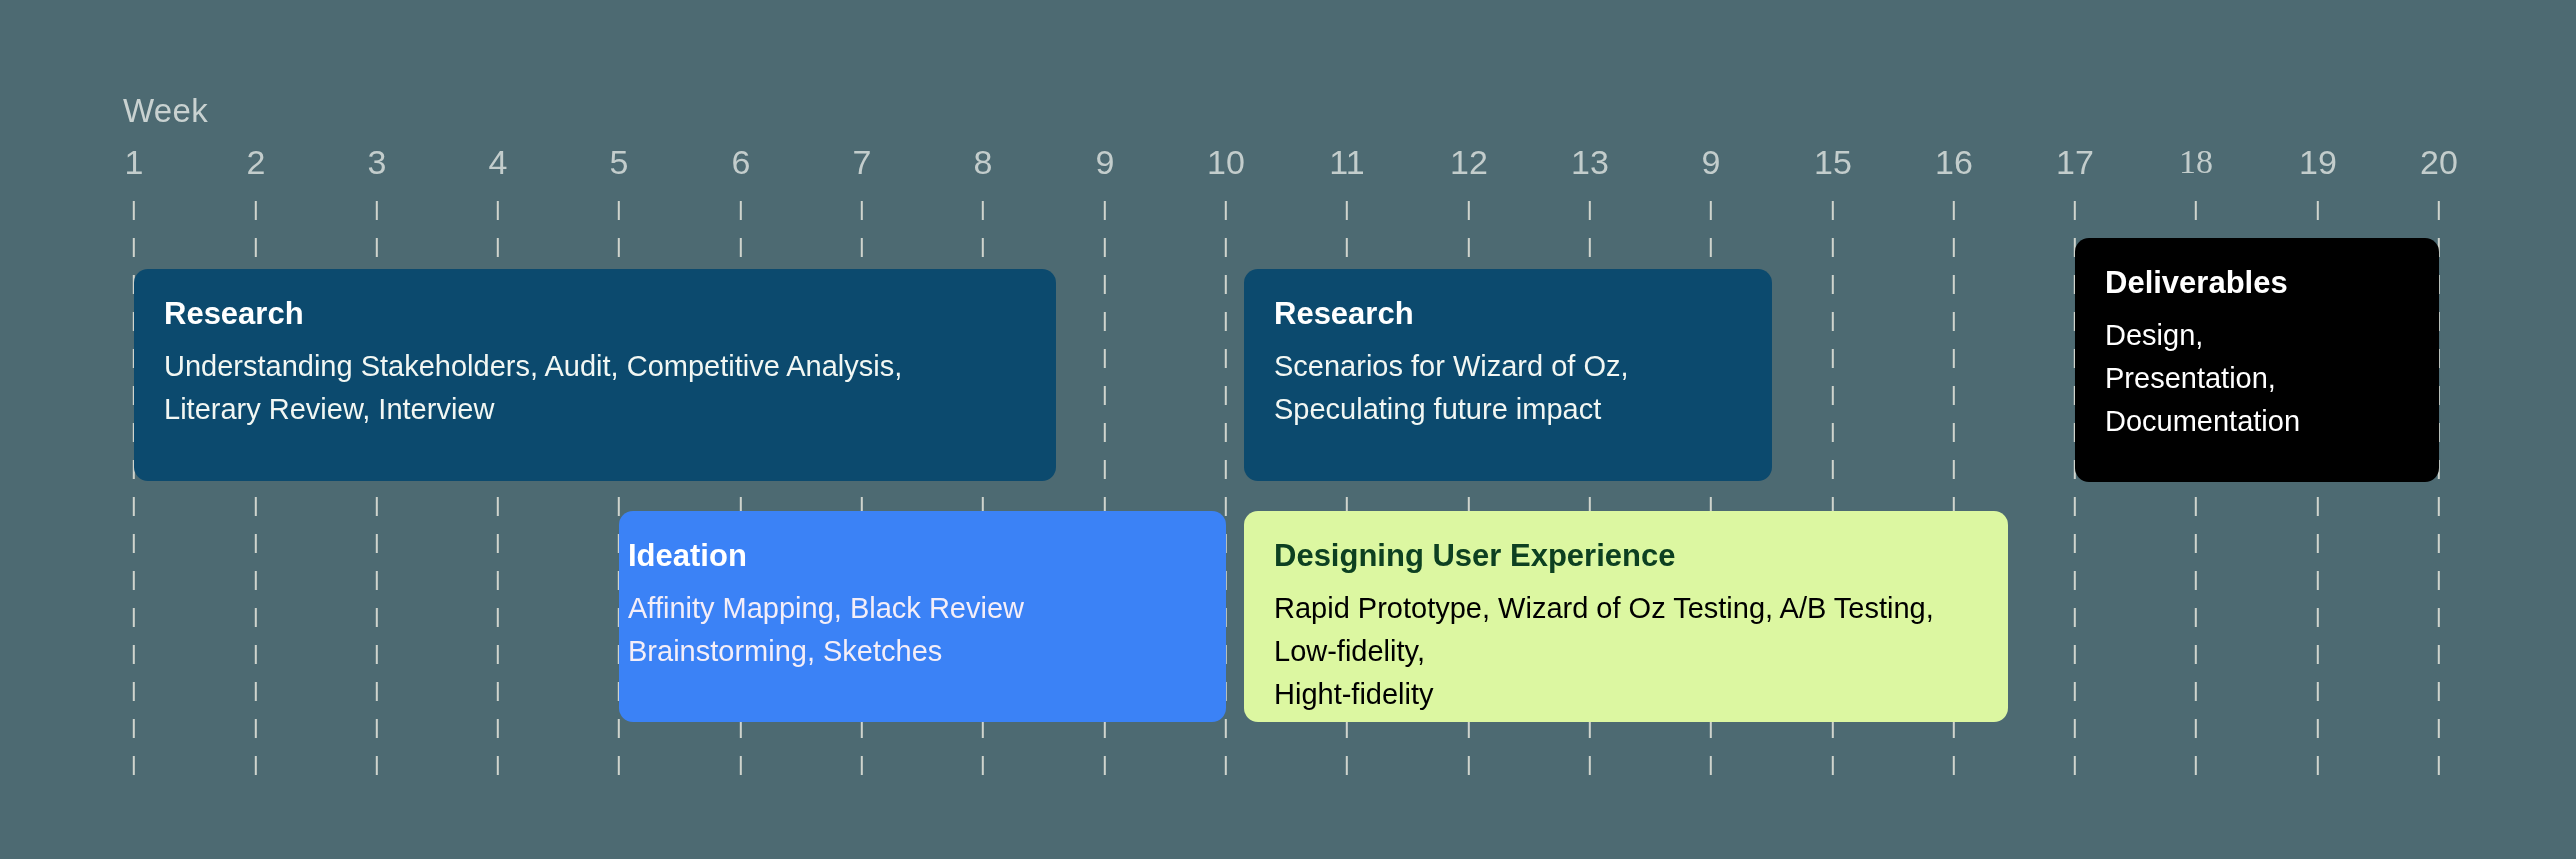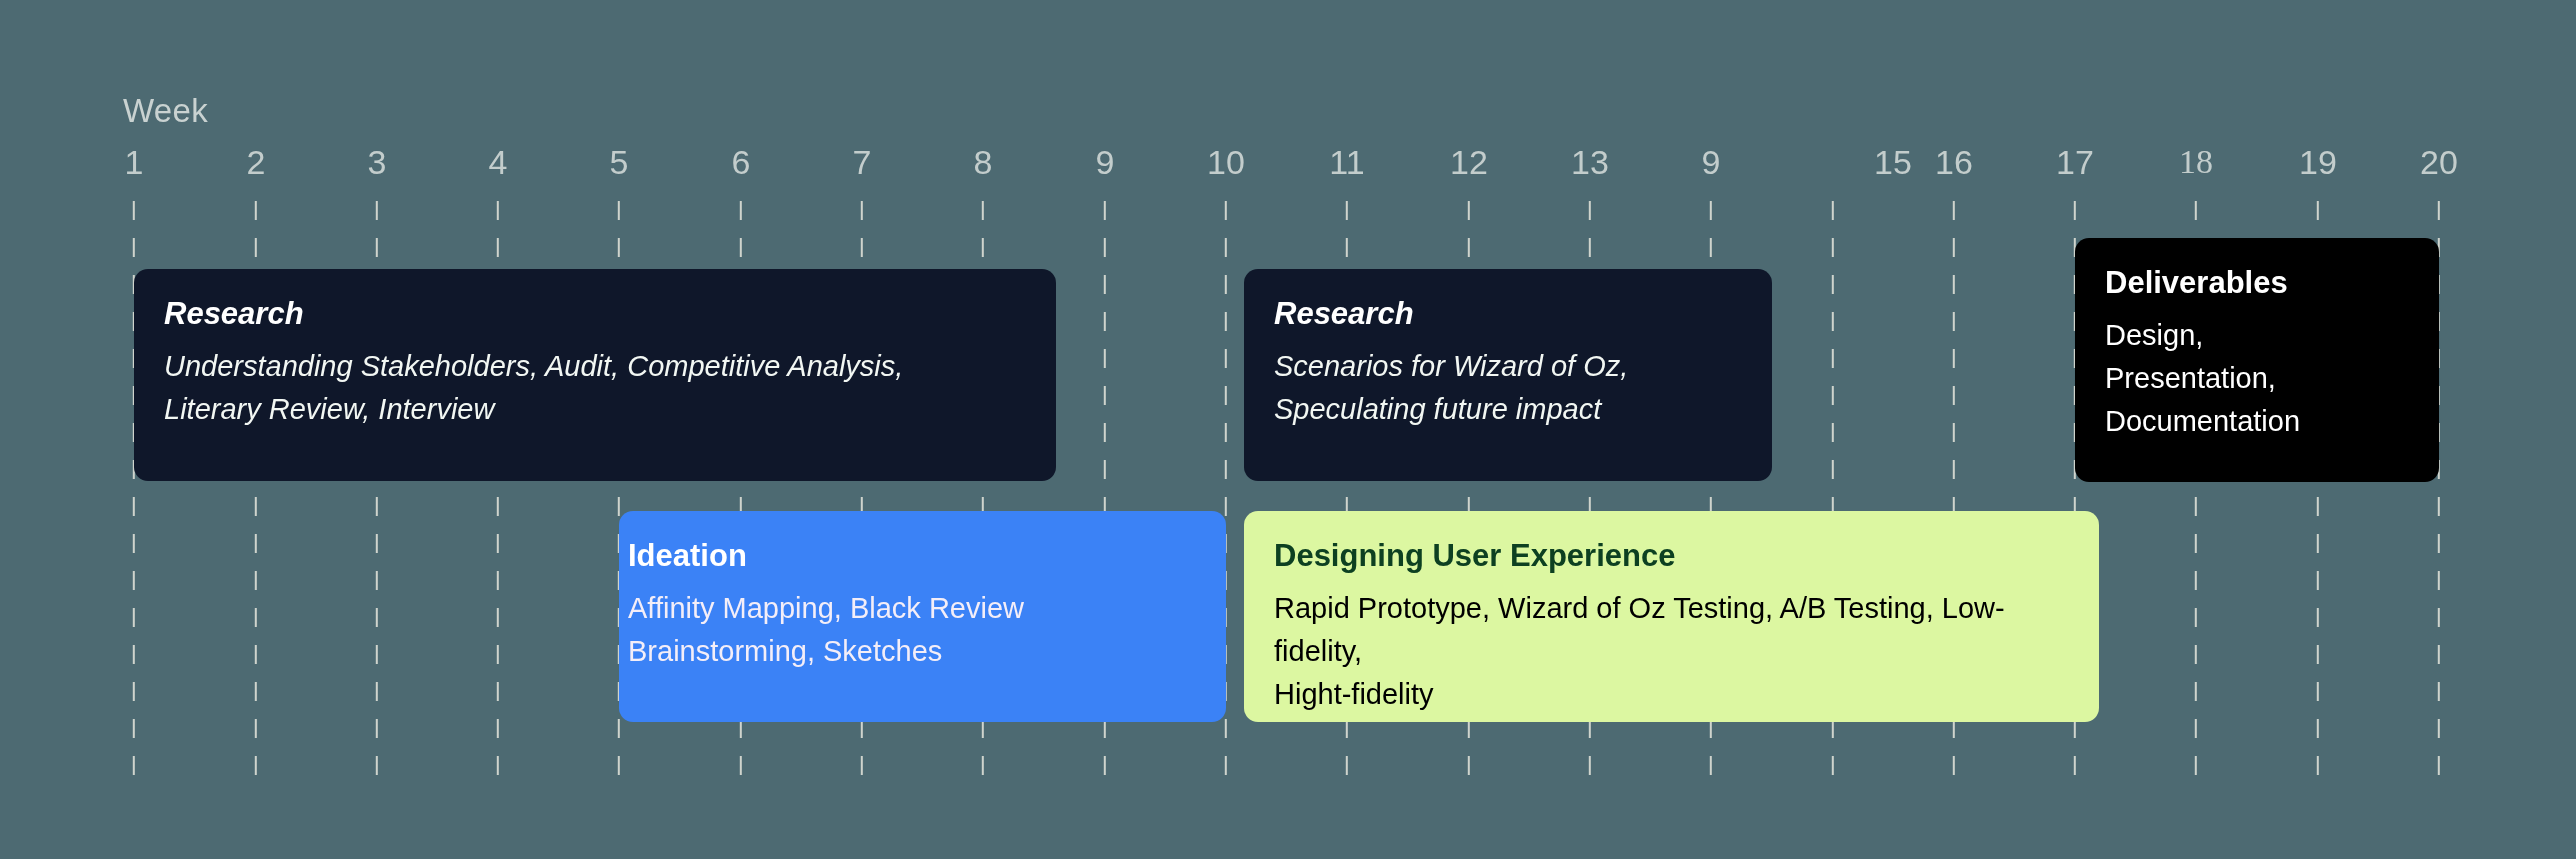--- a/index.html
+++ b/index.html
@@ -104,21 +104,21 @@
 
   .bar-desc {
     font-size: 29px;
     font-weight: normal;
     line-height: 1.48;
     margin: 0;
     white-space: pre-line;
   }
 
   
-  .theme-dark-green { background: #0f172a; color: #ffffff; font-style: italic; }
+  .theme-dark-green { background: #0c4a6e; color: #ffffff; }
   .theme-dark-green .bar-title { color: #ffffff; }
   .theme-dark-green .bar-desc  { color: #f2f7f3; }
 
   .theme-purple { background: #3b82f6; color: #ffffff; padding-left: 9px; }
   .theme-purple .bar-title { color: #ffffff; }
   .theme-purple .bar-desc  { color: #f4eef8; }
 
   .theme-lime { background: #dcf7a1; color: #0d4021; }
   .theme-lime .bar-title { color: #0d4021; }
   .theme-lime .bar-desc  { color: #000000; }
@@ -142,21 +142,21 @@
       <div class="tick-label" style="left: 619px;">5</div>
       <div class="tick-label" style="left: 741px;">6</div>
       <div class="tick-label" style="left: 862px;">7</div>
       <div class="tick-label" style="left: 983px;">8</div>
       <div class="tick-label" style="left: 1105px;">9</div>
       <div class="tick-label" style="left: 1226px;">10</div>
       <div class="tick-label" style="left: 1347px;">11</div>
       <div class="tick-label" style="left: 1469px;">12</div>
       <div class="tick-label" style="left: 1590px;">13</div>
       <div class="tick-label" style="left: 1711px;">9</div>
-      <div class="tick-label" style="left: 1893px; text-align: right;">15</div>
+      <div class="tick-label" style="left: 1833px; text-align: right;">15</div>
       <div class="tick-label" style="left: 1954px;">16</div>
       <div class="tick-label" style="left: 2075px;">17</div>
       <div class="tick-label" style="left: 2196px; font-family: Liberation Serif, serif;">18</div>
       <div class="tick-label" style="left: 2318px;">19</div>
       <div class="tick-label" style="left: 2439px;">20</div>
     </div>
 
   <div class="gridlines">
       <div class="gridline" style="left: 134px;"></div>
       <div class="gridline" style="left: 256px;"></div>
@@ -195,21 +195,21 @@
         <div class="bar-title">Deliverables</div>
         <div class="bar-desc">Design,
 Presentation,
 Documentation</div>
       </div>
       <div class="bar theme-purple" style="left: 619px; width: 607px; top: 511px; height: 211px;">
         <div class="bar-title">Ideation</div>
         <div class="bar-desc">Affinity Mapping, Black Review
 Brainstorming, Sketches</div>
       </div>
-      <div class="bar theme-lime" style="left: 1244px; width: 855px; top: 511px; height: 211px;">
+      <div class="bar theme-lime" style="left: 1244px; width: 764px; top: 511px; height: 211px;">
         <div class="bar-title">Designing User Experience</div>
         <div class="bar-desc">Rapid Prototype, Wizard of Oz Testing, A/B Testing, Low-fidelity,
 Hight-fidelity</div>
       </div>
     </div>
 
 </div>
 
 
 </body></html>

